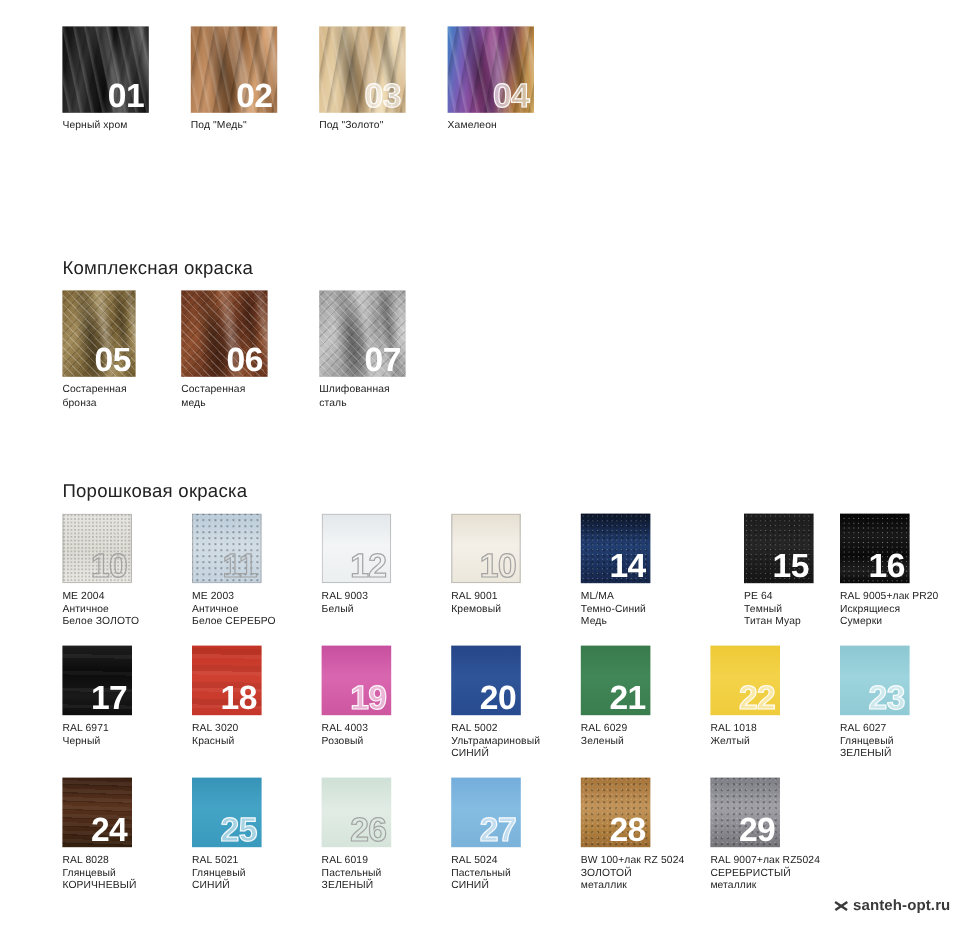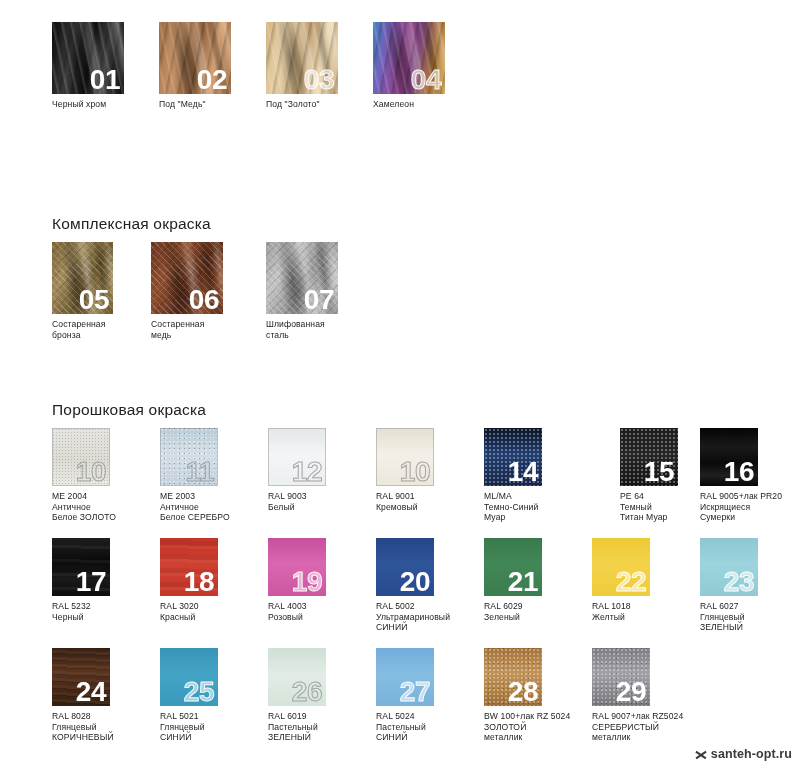--- a/index.html
+++ b/index.html
@@ -306,21 +306,21 @@
           </div>
           <div class="caption">RAL 9001
 Кремовый</div>
         </div>
         <div class="swatch-cell" style="left: 432px; top: 0px; width: 108px;">
           <div class="swatch tex-grain" style="width: 58px; height: 58px; background: linear-gradient(rgb(11, 19, 38) 0%, rgb(34, 63, 114) 45%, rgb(22, 38, 74) 100%);">
             <span class="swatch-num num-light">14</span>
           </div>
           <div class="caption">ML/MA
 Темно-Синий
-Муар</div>
+Медь</div>
         </div>
         <div class="swatch-cell" style="left: 540px; top: 0px; width: 108px; margin-left: 28px;">
           <div class="swatch tex-grain" style="width: 58px; height: 58px; background: linear-gradient(rgb(28, 28, 28) 0%, rgb(38, 38, 38) 45%, rgb(21, 21, 21) 100%);">
             <span class="swatch-num num-light">15</span>
           </div>
           <div class="caption">PE 64
 Темный
 Титан Муар</div>
         </div>
         <div class="swatch-cell" style="left: 648px; top: 0px; width: 108px;">
@@ -328,21 +328,21 @@
             <span class="swatch-num num-light">16</span>
           </div>
           <div class="caption">RAL 9005+лак PR20
 Искрящиеся
 Сумерки</div>
         </div>
         <div class="swatch-cell" style="left: 0px; top: 110px; width: 108px;">
           <div class="swatch tex-band" style="width: 58px; height: 58px; background: linear-gradient(rgb(31, 31, 31) 0%, rgb(11, 11, 11) 40%, rgb(26, 26, 26) 72%, rgb(13, 13, 13) 100%);">
             <span class="swatch-num num-light">17</span>
           </div>
-          <div class="caption">RAL 5232
+          <div class="caption">RAL 6971
 Черный</div>
         </div>
         <div class="swatch-cell" style="left: 108px; top: 110px; width: 108px;">
           <div class="swatch tex-band" style="width: 58px; height: 58px; background: linear-gradient(rgb(194, 52, 37) 0%, rgb(207, 64, 49) 45%, rgb(196, 55, 42) 100%);">
             <span class="swatch-num num-light">18</span>
           </div>
           <div class="caption">RAL 3020
 Красный</div>
         </div>
         <div class="swatch-cell" style="left: 216px; top: 110px; width: 108px;">

